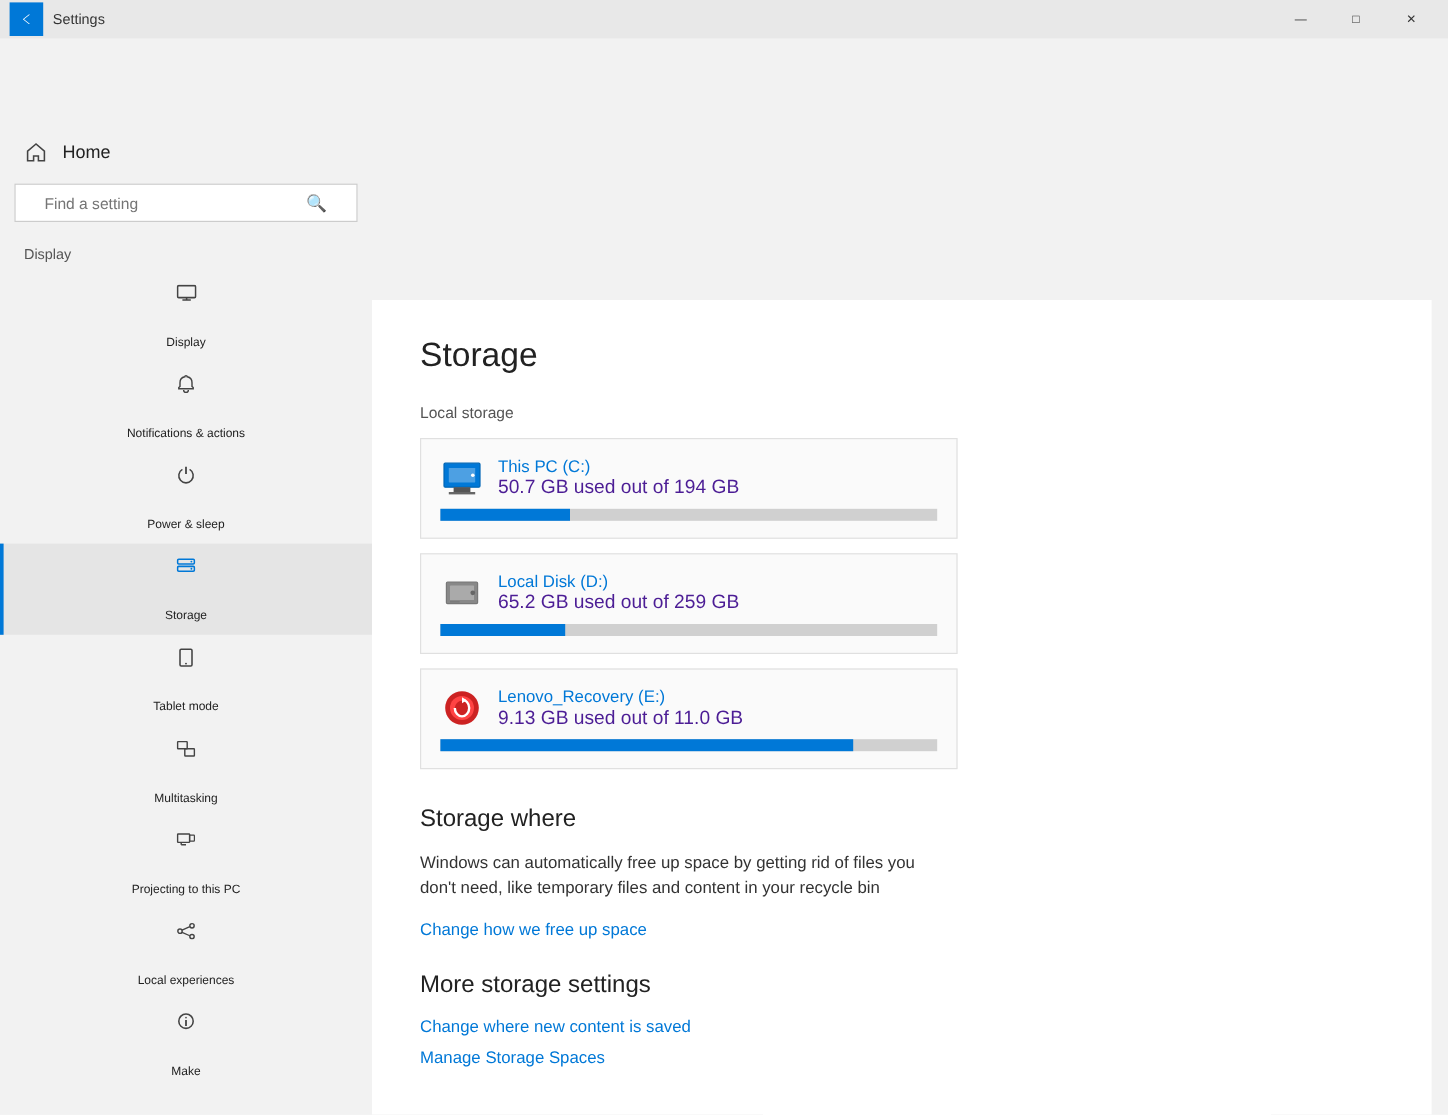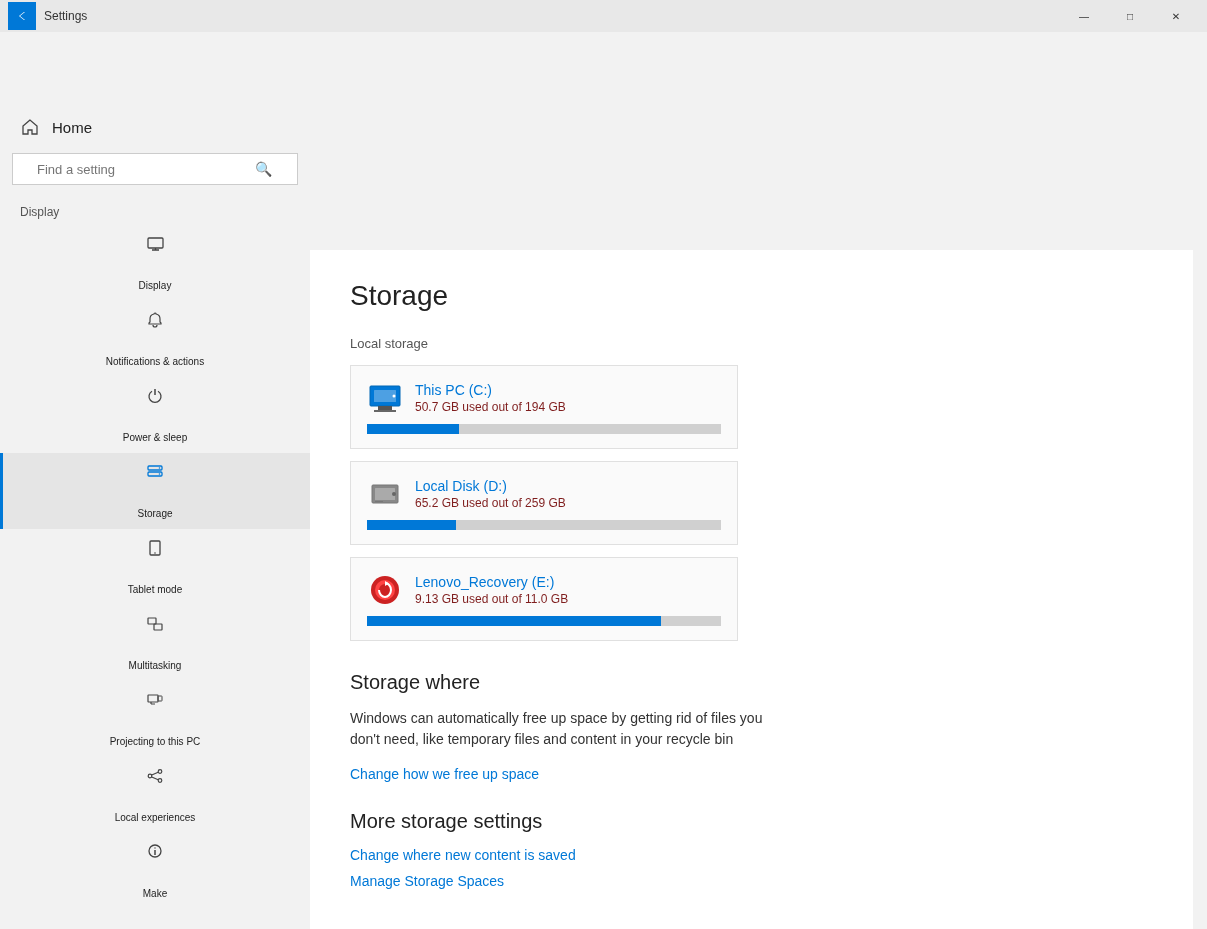--- a/index.html
+++ b/index.html
@@ -172,21 +172,21 @@
       font-size: 13px;
       color: #555;
       margin-bottom: 14px;
       font-weight: 400;
     }
 
     .storage-card {
       border: 1px solid #e0e0e0;
       margin-bottom: 12px;
       padding: 14px 16px;
-      width: 388px;
+      width: 448px;
       background: #fafafa;
       cursor: pointer;
     }
 
     .storage-card-header {
       display: flex;
       align-items: center;
       gap: 12px;
       margin-bottom: 8px;
     }
@@ -198,22 +198,22 @@
       align-items: center;
       justify-content: center;
     }
     .storage-info { flex: 1; }
     .storage-name {
       font-size: 14px;
       color: #0078d7;
       text-decoration: none;
     }
     .storage-size {
-      font-size: 12px;
-      color: #7f1d1d;
+      font-size: 16px;
+      color: #4c1d95;
       margin-top: 2px;
     }
 
     .progress-bar-bg {
       width: 100%;
       height: 10px;
       background: #d0d0d0;
       margin-top: 6px;
     }
     .progress-bar-fill {

